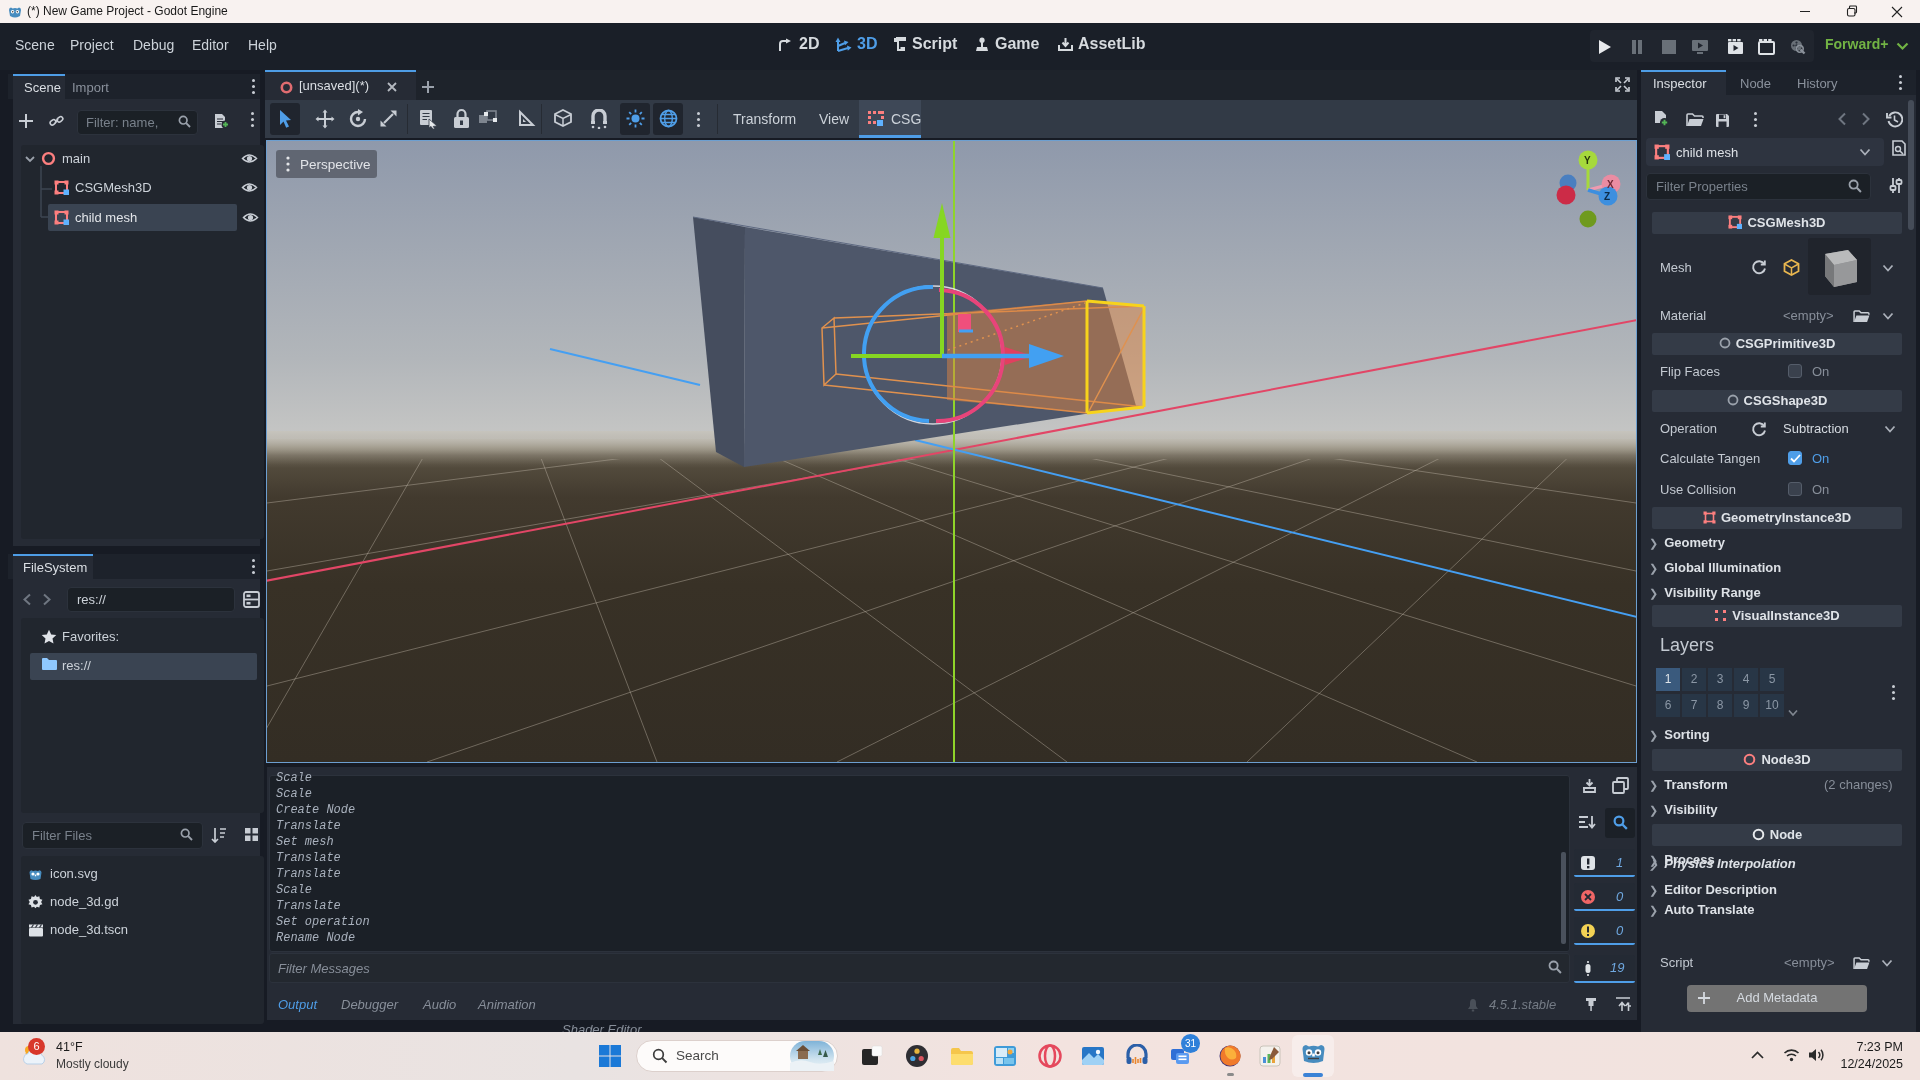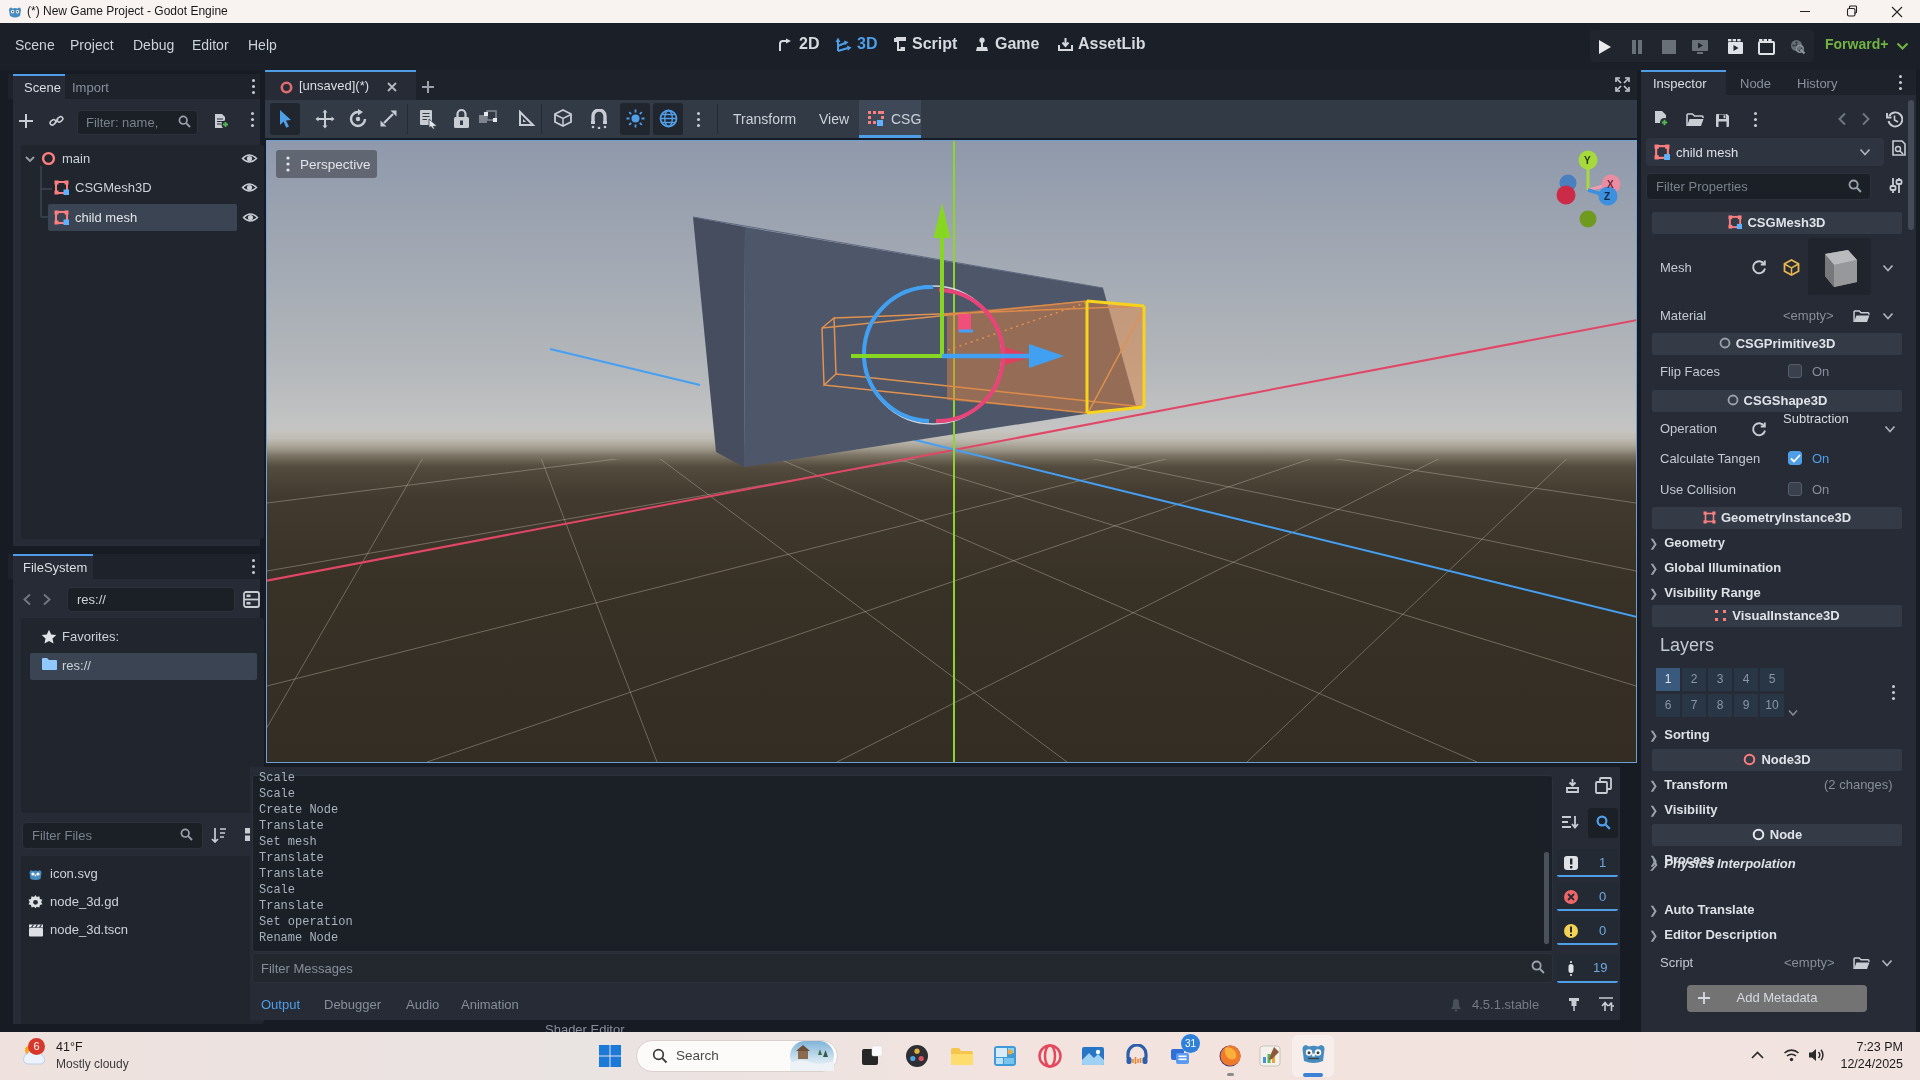--- a/index.html
+++ b/index.html
@@ -450,21 +450,21 @@
   <circle cx="1321" cy="78" r="8.5" fill="#6f9a1e"></circle>
   <line x1="1321" y1="49" x2="1341" y2="55" stroke="#3d8fdf" stroke-width="3.5"></line>
   <circle cx="1341" cy="55" r="9.5" fill="#3d8fdf"></circle>
   <circle cx="1321" cy="19" r="9.5" fill="#a6d93c"></circle>
   <text x="1317" y="23" fill="#25350b">Y</text>
   <text x="1340" y="47" fill="#712836">X</text>
   <text x="1337" y="59" fill="#0c2a47">Z</text>
  </g>
 </svg>
 
-<div class="abs" style="left:250px;top:767px;width:1370px;height:253px;background:#262b35;">
+<div class="abs" style="left:267px;top:767px;width:1370px;height:253px;background:#262b35;font-style:italic;">
  <div class="abs" style="left:2px;top:8px;width:1301px;height:177px;background:#1b2027;border:1px solid #2c323c;border-radius:3px;"></div>
  <div class="abs" style="left:9px;top:4px;font-family:'Liberation Mono',monospace;font-size:12px;line-height:15.95px;color:#a9b1bd;white-space:pre;">Scale
 Scale
 Create Node
 Translate
 Set mesh
 Translate
 Translate
 Scale
 Translate
@@ -647,21 +647,21 @@
  <div class="cbx" style="left:147px;top:294px;"></div>
  <span class="abs dim" style="left:171px;top:294px;font-size:13px;">On</span>
  <div class="cat" style="top:320px;"><svg width="12" height="12" viewBox="0 0 12 12" style="vertical-align:-1px;margin-right:5px">
         <circle cx="6" cy="6" r="4.5" fill="none" stroke="#9aa1ab" stroke-width="1.8"></circle>
       </svg>CSGShape3D</div>
  <span class="plabel" style="top:351px;">Operation</span>
  <svg class="abs" style="left:110px;top:351px" width="16" height="16" viewBox="0 0 16 16">
       <path d="M13.2 5 A6 6 0 1 0 14 9.5" fill="none" stroke="#c8cdd4" stroke-width="1.9"></path>
       <path d="M13.8 1.5 V5.5 H9.8" fill="none" stroke="#c8cdd4" stroke-width="1.9"></path>
     </svg>
- <span class="abs" style="left:142px;top:341px;font-size:13px;color:#d5dae0">Subtraction</span>
+ <span class="abs" style="left:142px;top:351px;font-size:13px;color:#d5dae0">Subtraction</span>
  <svg class="abs" style="left:243px;top:355px" width="12" height="9" viewBox="0 0 12 9">
       <path d="M1.5 1.5 L6 6.5 L10.5 1.5" fill="none" stroke="#aab0b9" stroke-width="1.8"></path>
     </svg>
  <span class="plabel" style="top:381px;">Calculate Tangen</span>
  <div class="cbx" style="left:147px;top:381px;background:#4f9ee8;border-color:#4f9ee8;"></div>
  <svg class="abs" style="left:149px;top:384px" width="11" height="9" viewBox="0 0 11 9">
       <path d="M1 4.5 L4 7.5 L10 1" fill="none" stroke="#fff" stroke-width="1.8"></path>
     </svg>
  <span class="abs" style="left:171px;top:381px;font-size:13px;color:#4f9ee8">On</span>
  <span class="plabel" style="top:412px;">Use Collision</span>
@@ -708,21 +708,21 @@
       </svg>Node3D</div>
  <div class="grp" style="top:707px;"><span class="ar">❯</span>Transform</div>
  <span class="abs dim" style="left:183px;top:707px;font-size:13px;">(2 changes)</span>
  <div class="grp" style="top:732px;"><span class="ar">❯</span>Visibility</div>
  <div class="cat" style="top:754px;"><svg width="13" height="13" viewBox="0 0 13 13" style="vertical-align:-2px;margin-right:5px">
         <circle cx="6.5" cy="6.5" r="4.8" fill="none" stroke="#e6e9ec" stroke-width="2"></circle>
       </svg>Node</div>
  <div class="grp" style="top:782px;"><span class="ar">❯</span>Process</div>
  <div class="grp" style="top:786px;font-style:italic;"><span class="ar">❯</span>Physics Interpolation</div>
  <div class="grp" style="top:832px;"><span class="ar">❯</span>Auto Translate</div>
- <div class="grp" style="top:857px;"><span class="ar">❯</span>Editor Description</div>
+ <div class="grp" style="top:812px;"><span class="ar">❯</span>Editor Description</div>
  <span class="plabel" style="top:885px;">Script</span>
  <span class="abs dim" style="left:143px;top:885px;font-size:13px;">&lt;empty&gt;</span>
  <svg class="abs" style="left:212px;top:887px" width="17" height="13" viewBox="0 0 18 14">
       <path d="M1 13 V2 Q1 1 2 1 H6.5 L8.5 3 H16 Q17 3 17 4 V5" fill="none" stroke="#c8cdd4" stroke-width="1.6"></path>
       <path d="M1 13 L3.5 6 H17.5 L15 13Z" fill="#c8cdd4"></path>
     </svg>
  <svg class="abs" style="left:240px;top:889px" width="12" height="9" viewBox="0 0 12 9">
       <path d="M1.5 1.5 L6 6.5 L10.5 1.5" fill="none" stroke="#aab0b9" stroke-width="1.8"></path>
     </svg>
  <div class="abs" style="left:46px;top:915px;width:180px;height:27px;background:#737373;border-radius:4px;color:#d5dae0;font-size:13px;text-align:center;padding-top:5px;">Add Metadata</div>

